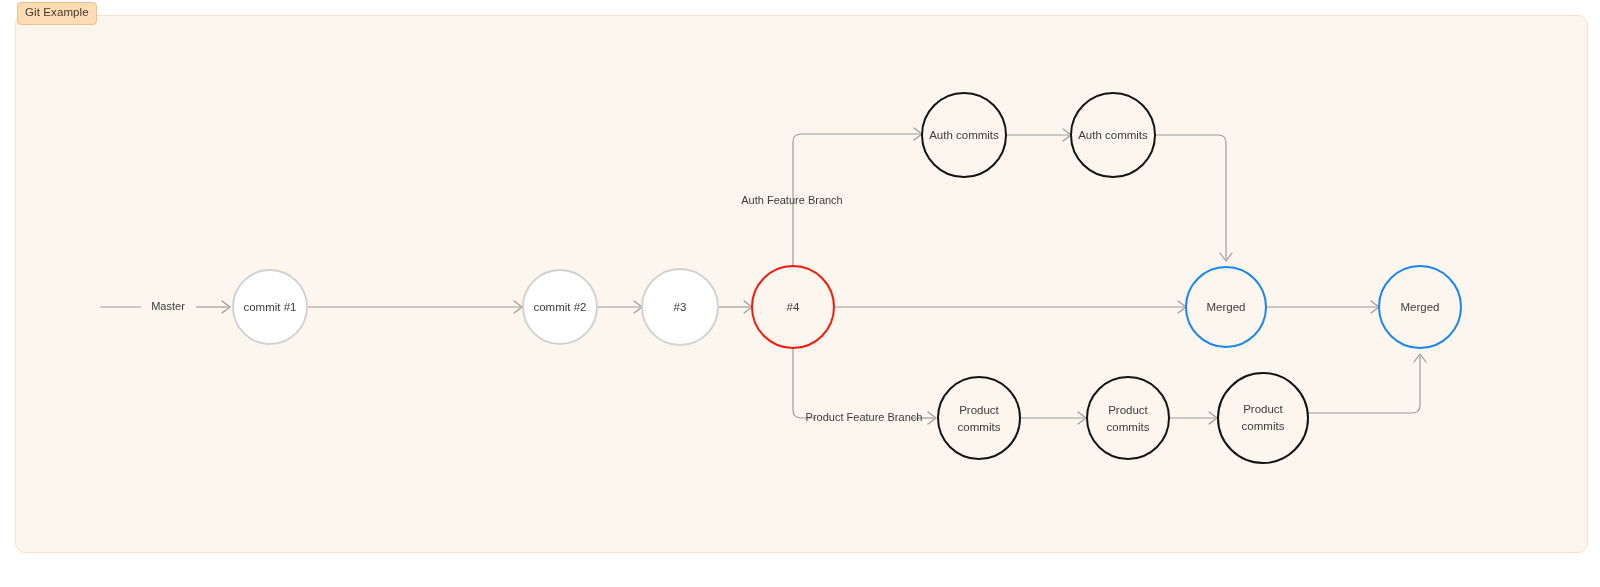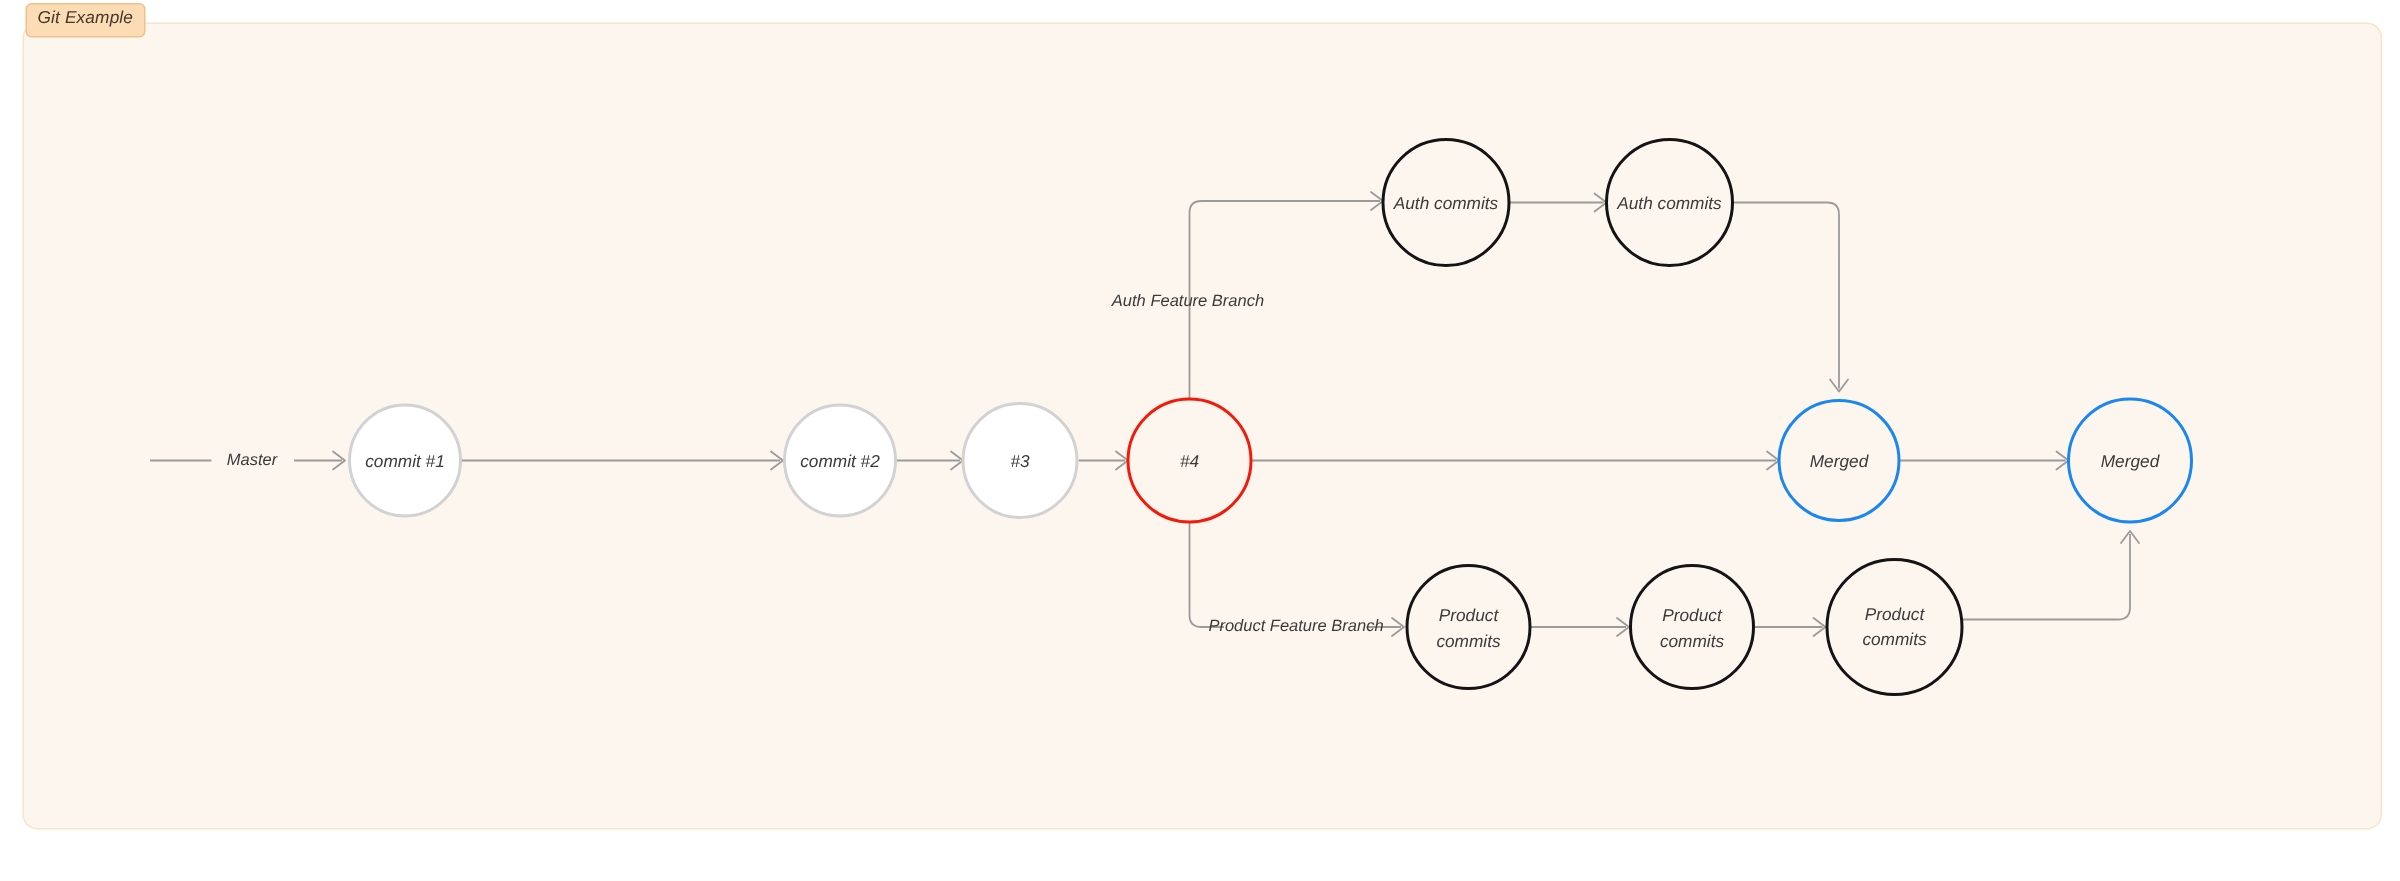--- a/index.html
+++ b/index.html
@@ -9,21 +9,20 @@
     width: 1600px;
     height: 587px;
     background: #ffffff;
     font-family: "Liberation Sans", sans-serif;
     overflow: hidden;
   }
   #root {
     position: relative;
     width: 1600px;
     height: 472px;
-    font-style: italic;
   }
   .badge {
     position: absolute;
     left: 17px;
     top: 2px;
     z-index: 20;
     background: #fbdcb4;
     border: 1px solid #f0c089;
     border-radius: 4px;
     color: #43372b;

